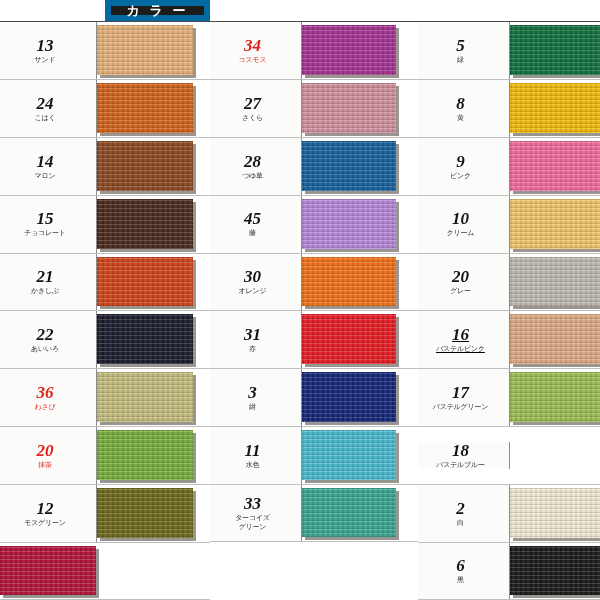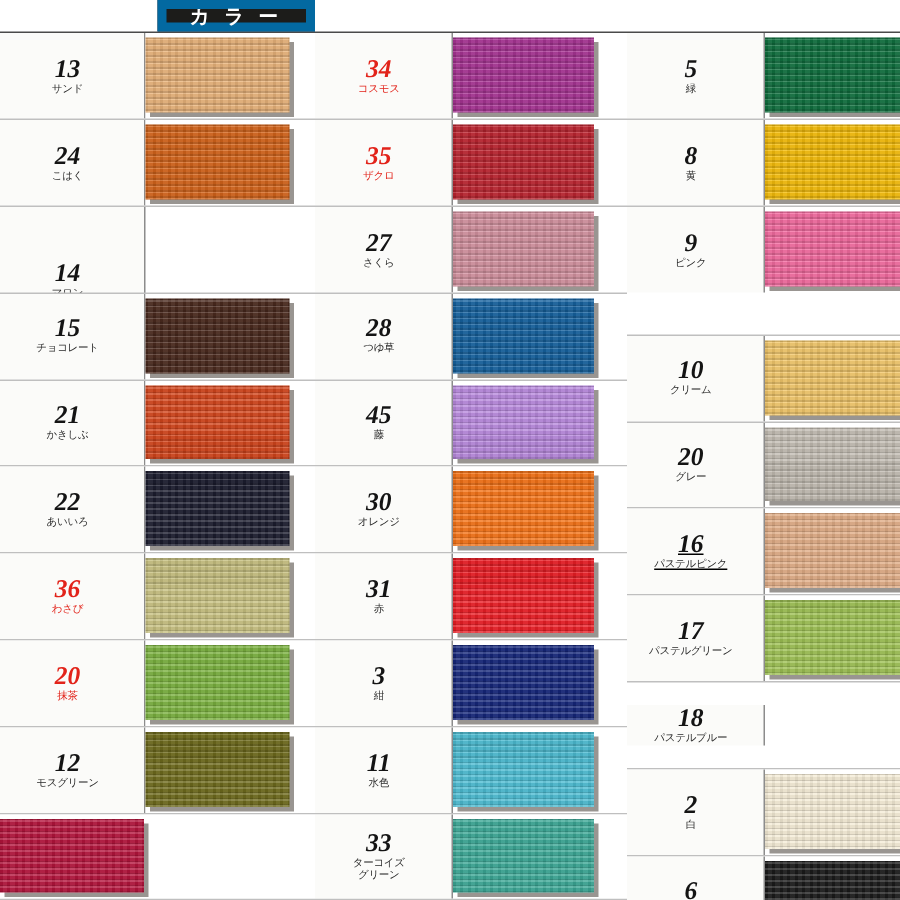--- a/index.html
+++ b/index.html
@@ -173,21 +173,21 @@
             <div class="num">24</div>
             <div class="name">こはく</div>
           </div>
           <div class="swatch-cell">
             <div class="swatch" style="background: rgb(212, 100, 26);">
               <div class="texture"></div>
               <div class="texture2"></div>
             </div>
           </div>
         </div>
-        <div class="row" style="height: 57.9px; flex-direction: column;">
+        <div class="row" style="height: 57.9px;">
           <div class="label-cell">
             <div class="num">14</div>
             <div class="name">マロン</div>
           </div>
           <div class="swatch-cell">
             <div class="swatch" style="background: rgb(141, 74, 34);">
               <div class="texture"></div>
               <div class="texture2"></div>
             </div>
           </div>
@@ -283,32 +283,20 @@
           </div>
           <div class="swatch-cell">
             <div class="swatch" style="background: rgb(168, 52, 148);">
               <div class="texture"></div>
               <div class="texture2"></div>
             </div>
           </div>
         </div>
         <div class="row" style="height: 57.9px;">
           <div class="label-cell">
-            <div class="num accent">35</div>
-            <div class="name accent">ザクロ</div>
-          </div>
-          <div class="swatch-cell">
-            <div class="swatch" style="background: rgb(189, 37, 48);">
-              <div class="texture"></div>
-              <div class="texture2"></div>
-            </div>
-          </div>
-        </div>
-        <div class="row" style="height: 57.9px;">
-          <div class="label-cell">
             <div class="num">27</div>
             <div class="name">さくら</div>
           </div>
           <div class="swatch-cell">
             <div class="swatch" style="background: rgb(212, 146, 160);">
               <div class="texture"></div>
               <div class="texture2"></div>
             </div>
           </div>
         </div>
@@ -430,21 +418,21 @@
             <div class="num">9</div>
             <div class="name">ピンク</div>
           </div>
           <div class="swatch-cell">
             <div class="swatch" style="background: rgb(244, 107, 160);">
               <div class="texture"></div>
               <div class="texture2"></div>
             </div>
           </div>
         </div>
-        <div class="row" style="height: 57.9px; margin-top: 28px;">
+        <div class="row" style="height: 57.9px;">
           <div class="label-cell">
             <div class="num">10</div>
             <div class="name">クリーム</div>
           </div>
           <div class="swatch-cell">
             <div class="swatch" style="background: rgb(243, 200, 107);">
               <div class="texture"></div>
               <div class="texture2"></div>
             </div>
           </div>

